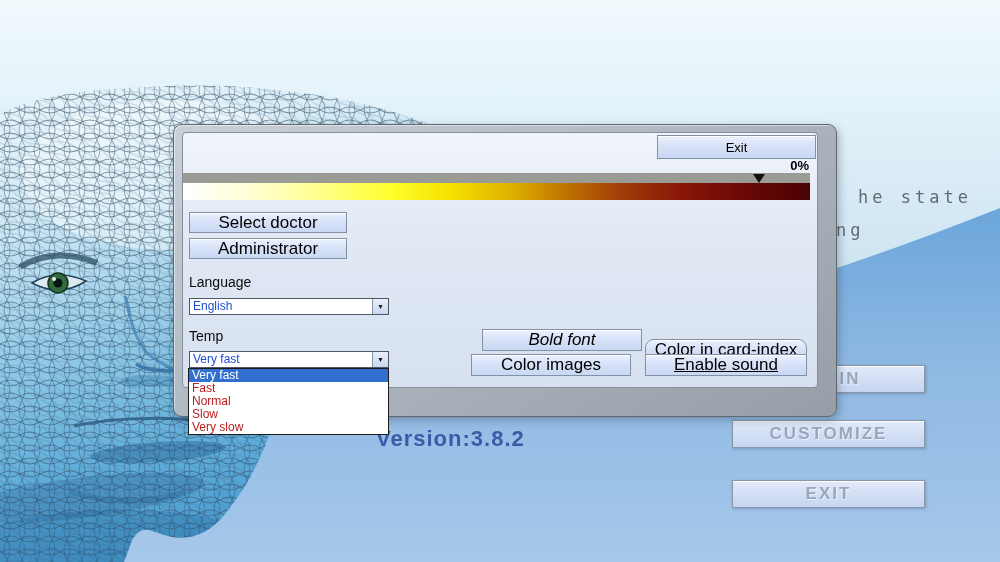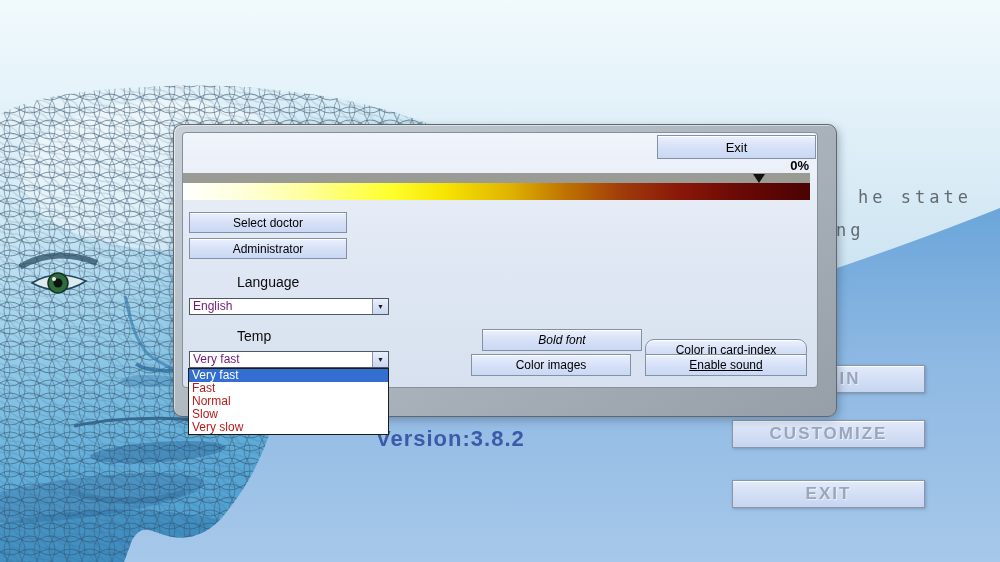--- a/index.html
+++ b/index.html
@@ -49,51 +49,51 @@
   #dialog-panel{
     position:absolute;left:8px;top:7px;right:18px;bottom:28px;
     background:linear-gradient(180deg,#f0f4fb 0%,#e0e8f4 45%,#d7e1ef 100%);
     border:1px solid #85909c;border-radius:4px;
   }
   #dialog-title{left:7px;top:18px;font-size:15px;color:#0b0b0b;white-space:nowrap;}
   .dlg-btn{
     background:linear-gradient(180deg,#ebf1fd 0%,#d8e2f8 45%,#c9d8f3 100%);
     border:1px solid #8390a5;
     box-shadow:inset 0 1px 0 #ffffff;
-    font-size:12px;color:#000;text-align:center;cursor:pointer;
+    font-size:17px;color:#000;text-align:center;cursor:pointer;
     display:flex;align-items:center;justify-content:center;
   }
   #dlg-exit-button{left:474px;top:2px;width:157px;height:22px;font-size:13px;}
   #deviation-percent{top:25px;right:8px;font-size:13px;font-weight:bold;color:#000;}
   #scale-track{left:0;top:40px;width:627px;height:10px;background:#9b9b95;}
   #scale-marker{
     left:570px;top:41px;width:0;height:0;
     border-left:6px solid transparent;border-right:6px solid transparent;
     border-top:9px solid #101010;cursor:pointer;
   }
   #gradient-bar{
     left:0;top:50px;width:627px;height:17px;
     background:linear-gradient(90deg,
       #ffffff 0%,#ffffd8 10%,#ffff9a 20%,#ffff2e 33%,#f6e300 42%,
       #e0b400 52%,#bf7300 61%,#a03c0a 70%,#8a1808 79%,#6d0a06 88%,
       #560404 96%,#4a0303 100%);
   }
   #select-doctor-button{left:6px;top:79px;width:156px;height:19px;}
   #administrator-button{left:6px;top:105px;width:156px;height:19px;}
-  .field-label{left:6px;font-size:14px;color:#0b0b0b;margin-left:48px;}
+  .field-label{left:6px;font-size:14px;color:#0b0b0b;}
   #language-label{top:141px;}
   #temp-label{top:195px;}
   .combo{
     left:6px;width:198px;height:15px;background:#ffffff;
     border:1px solid #51575e;cursor:pointer;
   }
   #language-select{top:165px;}
   #temp-select{top:218px;}
   .combo .val{
-    position:absolute;left:3px;top:0;font-size:12px;line-height:15px;color:#701a75;white-space:nowrap;
+    position:absolute;left:3px;top:0;font-size:12px;line-height:15px;color:#1d4ed8;white-space:nowrap;
   }
   .combo .arrow-btn{
     position:absolute;right:0;top:0;width:15px;height:15px;
     background:linear-gradient(180deg,#e9effb,#c9d7f2);
     border-left:1px solid #8593a8;
     font-size:7px;line-height:15px;text-align:center;color:#1a1a1a;cursor:pointer;
   }
   #temp-dropdown{
     left:5px;top:235px;width:199px;background:#ffffff;
     border:1px solid #1c1c1c;z-index:20;

